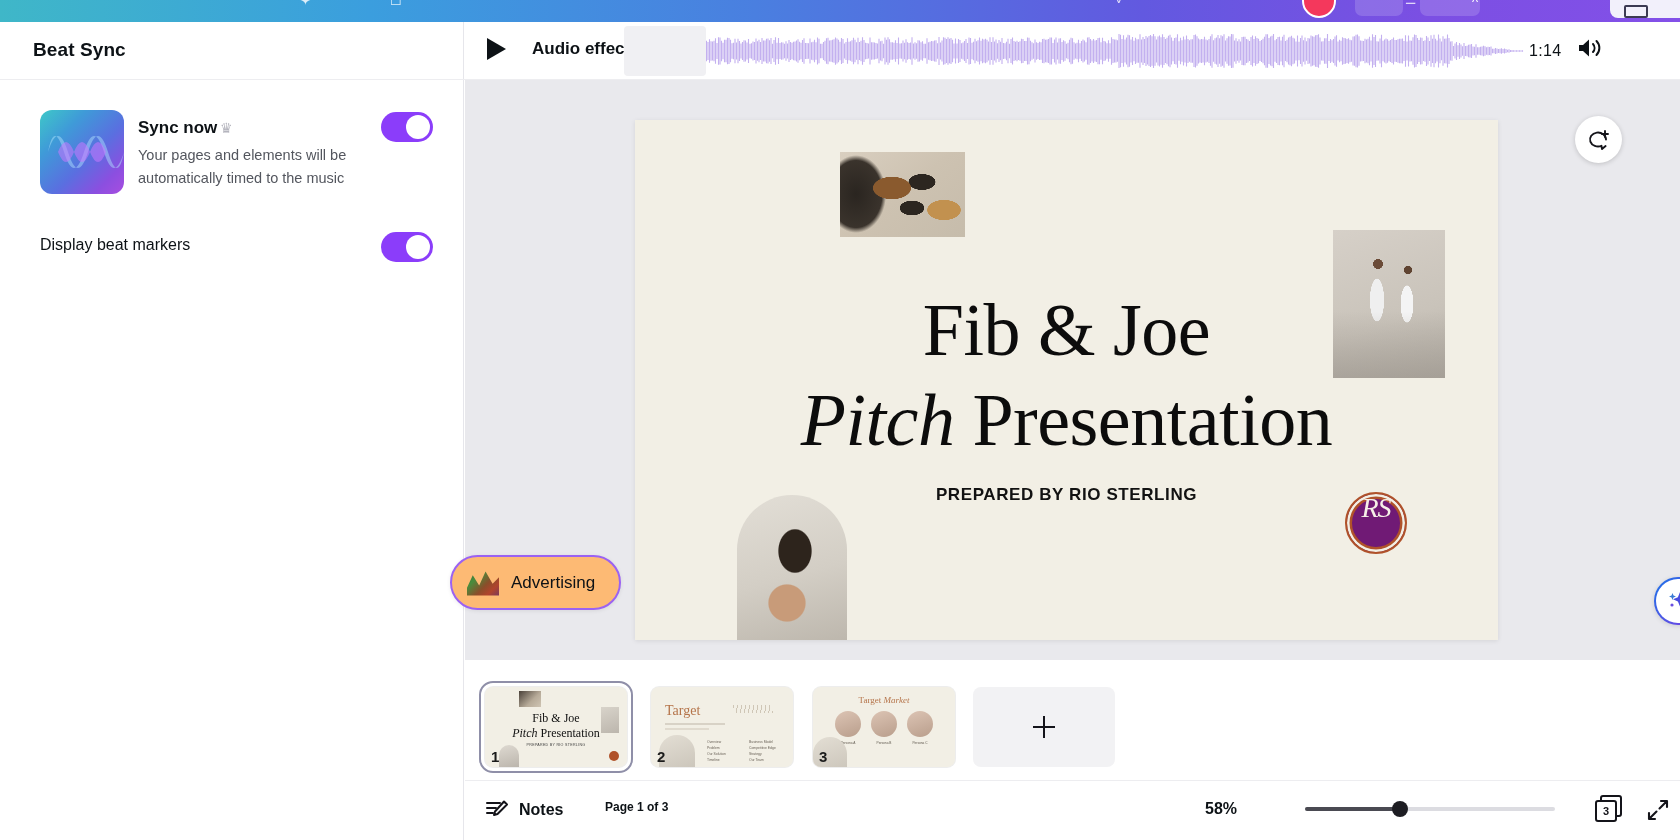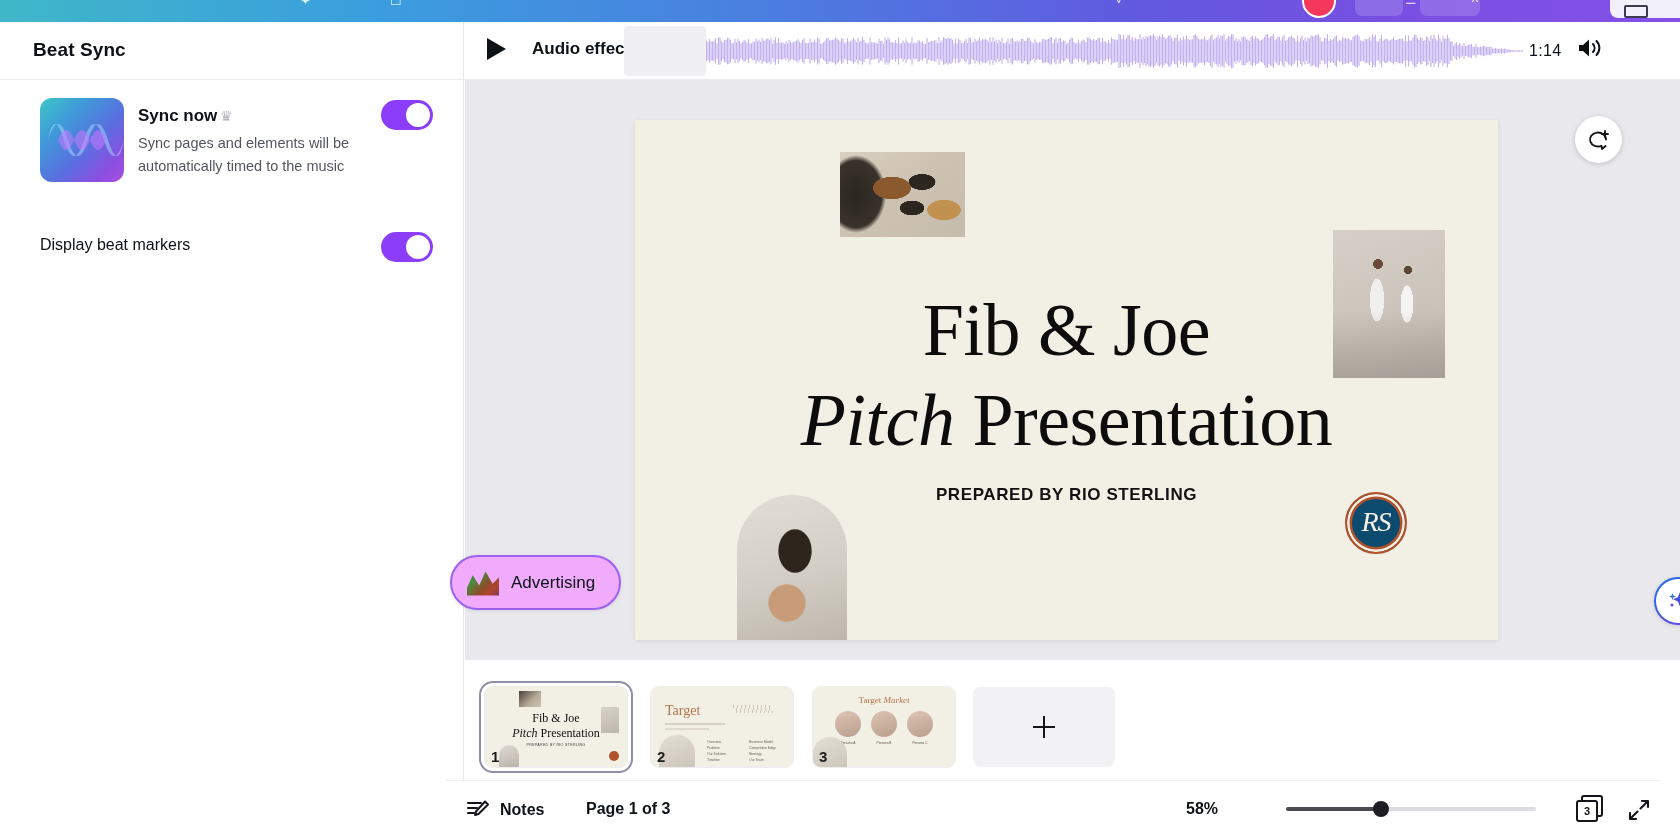--- a/index.html
+++ b/index.html
@@ -53,21 +53,21 @@
   }
   .panel-header {
     position: absolute; left: 0; top: 0; width: 464px; height: 58px;
     border-bottom: 1px solid #ededf0;
   }
   .panel-title {
     position: absolute; left: 33px; top: 17px;
     font-size: 19px; font-weight: 700; color: #0d1216; letter-spacing: .1px;
   }
 
-  .sync-row { position: absolute; left: 0px; top: 76px; width: 464px; height: 96px; }
+  .sync-row { position: absolute; left: 0px; top: 88px; width: 464px; height: 96px; }
   .sync-thumb {
     position: absolute; left: 40px; top: 0;
     width: 84px; height: 84px; border-radius: 12px;
     background: linear-gradient(135deg,#3ec8c8 0%, #3f9ad8 28%, #5a6fe0 58%, #8b4fe0 82%, #a84de0 100%);
     overflow: hidden;
   }
   .sync-thumb svg { position: absolute; left: 0; top: 0; }
   .sync-name {
     position: absolute; left: 138px; top: 8px;
     font-size: 17px; font-weight: 700; color: #0d1216;
@@ -182,40 +182,40 @@
     background:
       radial-gradient(ellipse 26px 34px at 58px 56px, #2d241c 0%, #2d241c 62%, transparent 66%),
       radial-gradient(ellipse 17px 19px at 56px 52px, #c79a78 0%, #c79a78 70%, transparent 73%),
       radial-gradient(ellipse 9px 3px at 56px 48px, #f4f2ee 0%, #f4f2ee 80%, transparent 84%),
       radial-gradient(ellipse 30px 30px at 50px 108px, #c89b79 0%, #c89b79 60%, transparent 64%),
       linear-gradient(165deg,#e2ded6 0%, #d3cec5 55%, #bdb7ad 100%);
   }
   .logo-rs {
     position: absolute; left: 710px; top: 372px;
     width: 62px; height: 62px; border-radius: 50%;
-    background: #0c4a6e; border: 2.5px solid #b0522a;
+    background: #701a75; border: 2.5px solid #b0522a;
     box-shadow: inset 0 0 0 2.5px #f2efe5, inset 0 0 0 5px #b0522a;
-    display: flex; align-items: center; justify-content: center;
+    display: flex; justify-content: center;
   }
   .logo-rs span {
     font-family: "Liberation Serif", serif; font-style: italic;
     font-size: 28px; color: #f6f0e8; letter-spacing: -1px; margin-top:-2px;
   }
 
   .comment-fab {
     position: absolute; right: 58px; top: 36px;
     width: 47px; height: 47px; border-radius: 50%;
     background: #fff; box-shadow: 0 1px 5px rgba(0,0,0,.18);
     display: flex; align-items: center; justify-content: center; cursor: pointer;
   }
 
   .tag-pill {
     position: absolute; left: -15px; top: 475px;
     height: 55px; padding: 0 24px 0 15px;
-    background: #f0abfc; border: 2.5px solid #9b62f2; border-radius: 28px;
+    background: #fdba74; border: 2.5px solid #9b62f2; border-radius: 28px;
     display: flex; align-items: center; gap: 12px; cursor: pointer;
     box-shadow: 0 1px 4px rgba(0,0,0,.08);
   }
   .tag-icon {
     width: 32px; height: 26px;
     background:
       linear-gradient(135deg,#2f6b38 0%, #4a8c3c 30%, #8a4e2a 58%, #b0442c 78%, #7a3a5c 100%);
     clip-path: polygon(0% 70%, 18% 22%, 38% 62%, 58% 8%, 80% 55%, 100% 30%, 100% 100%, 0% 100%);
   }
   .tag-text { font-size: 17px; color: #0d1216; }
@@ -308,32 +308,32 @@
   .tn3-title .ital { font-style: italic; }
   .tn3-av { position: absolute; top: 24px; width: 26px; height: 26px; border-radius: 50%;
     background: linear-gradient(160deg,#dcc4b4,#b99e8c); }
   .tn3-cap { position: absolute; top: 54px; width: 26px; text-align: center;
     font-size: 3.2px; color: #5e574d; }
   .tn3-arc { position: absolute; left: 0px; bottom: -6px; width: 34px; height: 36px;
     border-radius: 17px 17px 0 0; background: linear-gradient(160deg,#e3ded4,#cac4b9); }
 
   
   .bottom-bar {
-    position: absolute; left: 446px; top: 780px;
+    position: absolute; left: 465px; top: 780px;
     width: 1215px; height: 60px; background: #ffffff;
     border-top: 1px solid #ededf0;
   }
   .notes-btn {
     position: absolute; left: 20px; top: 12px; height: 34px;
     display: flex; align-items: center; gap: 10px; cursor: pointer;
   }
   .notes-label { font-size: 16px; font-weight: 700; color: #0d1216; }
   .page-ind {
     position: absolute; left: 140px; top: 19px;
-    font-size: 16px; font-weight: 700; color: #0d1216; cursor: pointer;
+    font-size: 12px; font-weight: 700; color: #0d1216; cursor: pointer;
   }
   .zoom-pct {
     position: absolute; left: 740px; top: 19px;
     font-size: 16px; font-weight: 700; color: #0d1216;
   }
   .zoom-slider {
     position: absolute; left: 840px; top: 26px; width: 250px; height: 4px;
     background: #dcdce1; border-radius: 2px; cursor: pointer;
   }
   .zoom-fill { position: absolute; left: 0; top: 0; height: 4px; width: 95px;
@@ -377,21 +377,21 @@
     <div class="sync-row">
       <div class="sync-thumb">
         <svg width="84" height="84" viewBox="0 0 84 84">
           <path d="M0 42 Q10 20 20 42 T40 42 T60 42 T84 42 T84 42 L84 42 Q70 64 60 42 T40 42 T20 42 T0 42 Z" fill="rgba(255,255,255,.35)"></path>
           <path d="M8 42 Q18 10 28 42 T48 42 T68 42 T84 42 Q74 74 64 42 T44 42 T24 42 T8 42 Z" fill="rgba(180,230,255,.45)"></path>
           <path d="M18 42 Q26 22 34 42 T50 42 T66 42 Q58 62 50 42 T34 42 T18 42 Z" fill="rgba(200,120,255,.55)"></path>
         </svg>
       </div>
       <div class="sync-name">Sync now</div>
       <span class="crown-icon">♛</span>
-      <div class="sync-desc">Sync pages and elements will be automatically timed to the music</div>
+      <div class="sync-desc">Your pages and elements will be automatically timed to the music</div>
       <div class="toggle t1"></div>
     </div>
 
     <div class="markers-row">
       <div class="markers-label">Display beat markers</div>
       <div class="toggle t2"></div>
     </div>
   </div>
 
   <div class="audio-bar">

